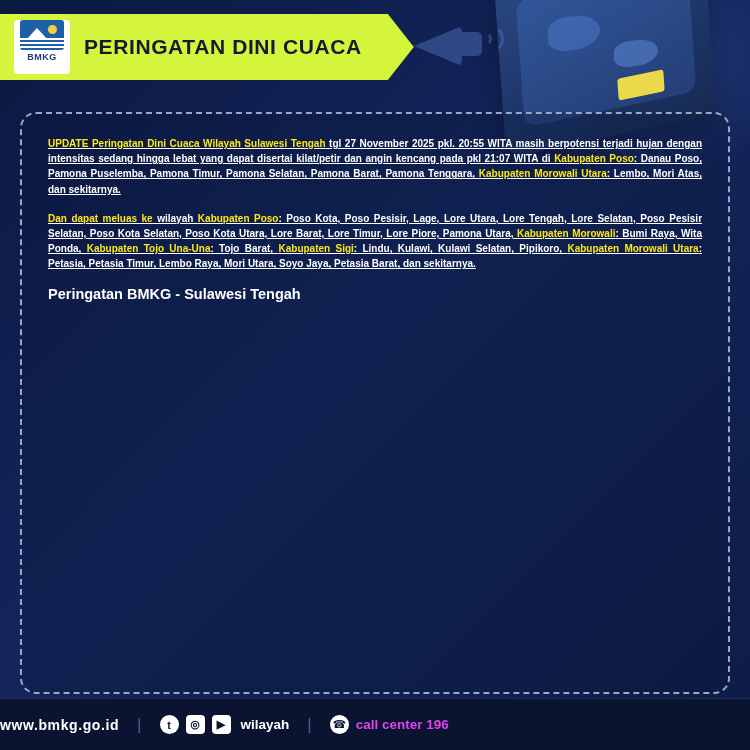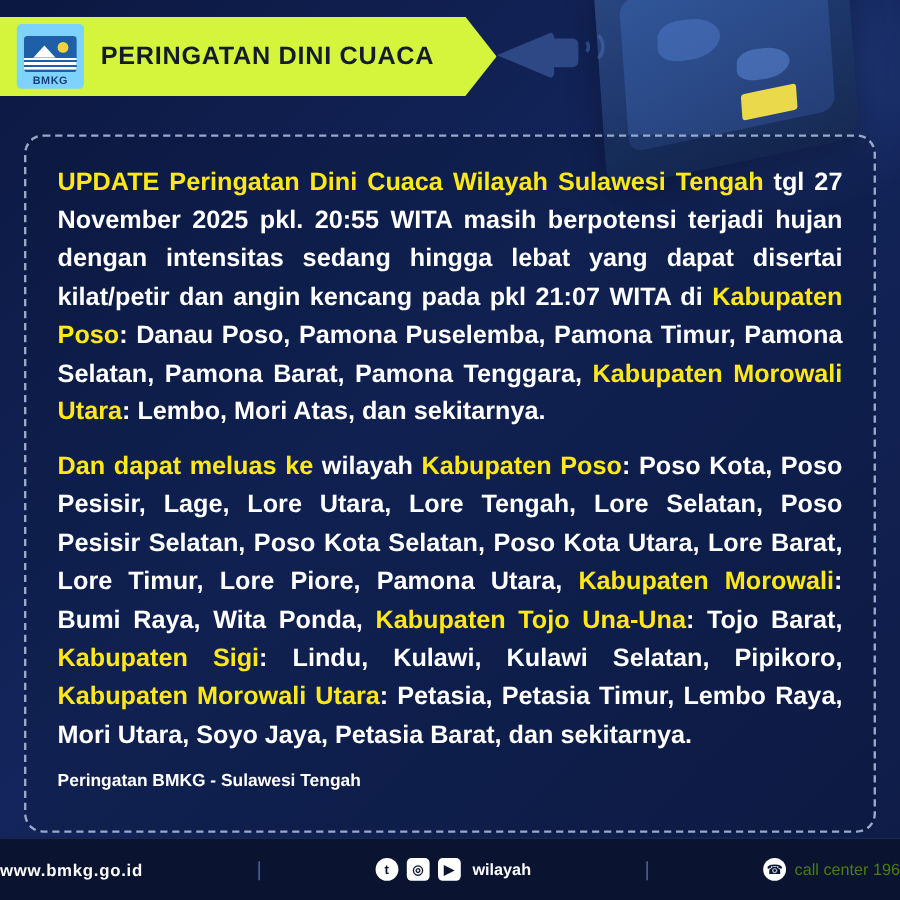--- a/index.html
+++ b/index.html
@@ -91,26 +91,26 @@
     display: flex; align-items: center;
     height: 66px;
     padding: 0 52px 0 14px;
     background: #d4f53c;
     border-top-right-radius: 6px;
     border-bottom-right-radius: 6px;
     clip-path: polygon(0 0, calc(100% - 26px) 0, 100% 50%, calc(100% - 26px) 100%, 0 100%);
   }
   .logo {
     width: 56px; height: 54px;
-    background: #7dd3fc;
+    background: #ffffff;
     border-radius: 4px;
     display: flex; flex-direction: column;
     align-items: center; justify-content: flex-start;
     margin-right: 14px;
-    padding-top: 10px;
+    padding-top: 0;
     flex: 0 0 auto;
   }
   .logo-emblem {
     width: 44px; height: 30px;
     position: relative;
     overflow: hidden;
   }
   .logo-emblem .sky {
     position: absolute; inset: 0;
     background: #1e5fa8;
@@ -152,39 +152,40 @@
     position: absolute;
     left: 20px; top: 112px;
     width: 710px; height: 582px;
     border: 2px dashed #9aa8c8;
     border-radius: 16px;
     background: rgba(10,22,56,.30);
     padding: 22px 26px;
     z-index: 4;
   }
   .para {
-    font-size: 21px;
+    font-size: 10px;
     line-height: 1.52;
     color: #ffffff;
     font-weight: bold;
     text-align: justify;
     text-justify: inter-word;
     margin-bottom: 14px;
+    text-decoration: underline;
   }
   .para:last-child { margin-bottom: 0; }
   .hl { color: #ffe81a; }
   .sign { font-size: 14.5px; color: #ffffff; font-weight: bold; }
 
   
   .footer {
     position: absolute; left: 0; bottom: 0;
     width: 750px; height: 52px;
     background: #0a1330;
     border-top: 1px solid #1d2c5a;
-    display: flex; align-items: center; justify-content: space-between;
+    display: flex; align-items: center; justify-content: flex-start;
     gap: 18px;
     z-index: 6;
   }
   .footer-site {
     color: #ffffff; font-size: 14px; font-weight: bold; letter-spacing: .6px;
   }
   .divider { color: #4b5f96; font-size: 17px; }
   .social {
     display: flex; align-items: center; gap: 7px;
   }
@@ -196,21 +197,21 @@
   }
   .sicon.circle { border-radius: 50%; }
   .social-handle { color: #ffffff; font-size: 13.5px; font-weight: bold; margin-left: 3px; }
   .callcenter { display: flex; align-items: center; gap: 7px; }
   .phone-badge {
     width: 19px; height: 19px; border-radius: 50%;
     background: #ffffff; color: #0a1330;
     display: flex; align-items: center; justify-content: center;
     font-size: 11px;
   }
-  .cc-text { color: #4d7c0f; font-size: 13.5px; font-weight: normal; }
+  .cc-text { color: #d946ef; font-size: 13.5px; font-weight: bold; }
 </style>
 </head>
 <body>
 
 <div id="poster">
 
   <div class="bg-art">
     <div class="glow"></div>
     <div class="phone"></div>
     <div class="phone-screen"></div>

